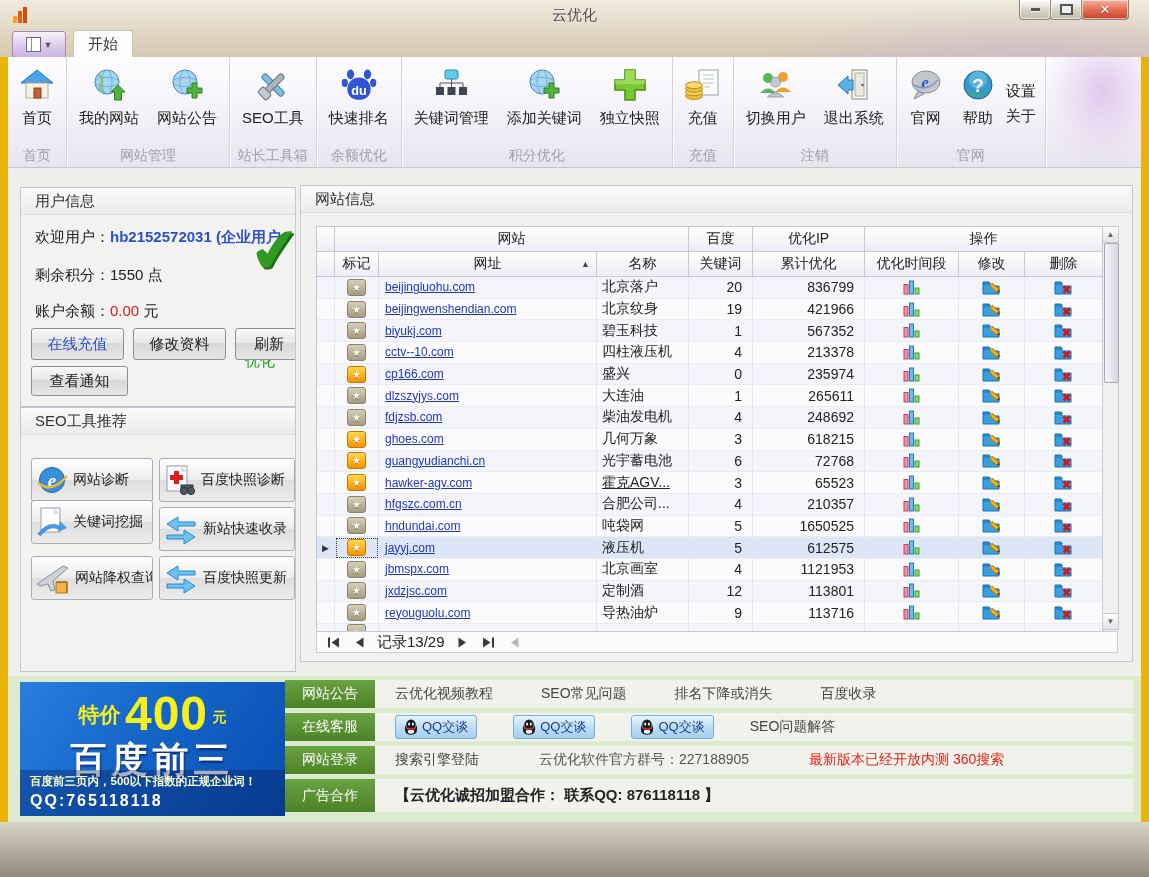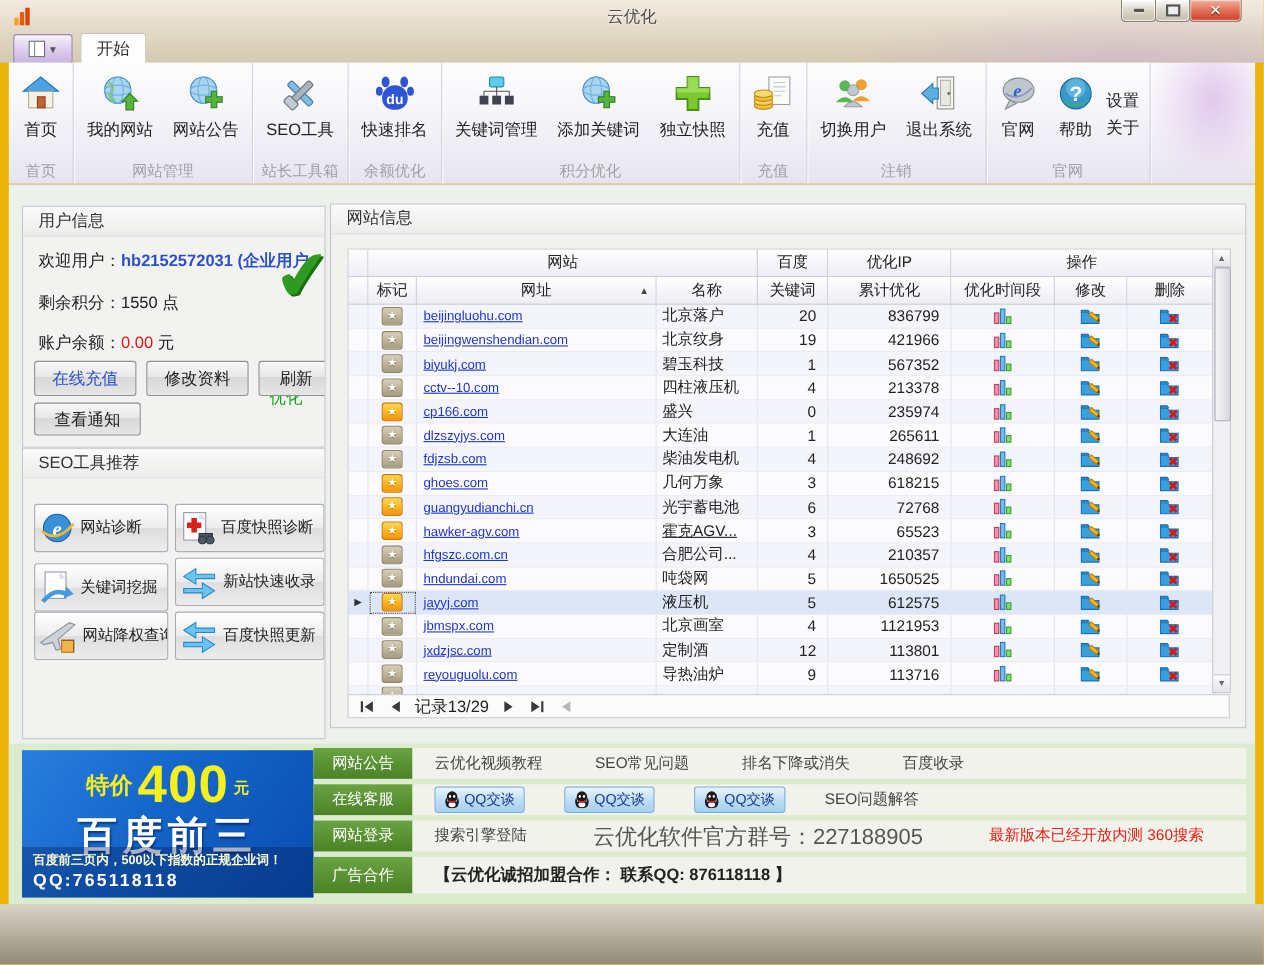--- a/index.html
+++ b/index.html
@@ -104,21 +104,21 @@
   .banner .b1 .unit{color:#f6ef1e;font-size:14px;font-weight:bold;vertical-align:8px;}
   .banner .b2{text-align:center;font-size:36px;font-weight:bold;letter-spacing:5px;margin-top:-2px;text-shadow:1px 2px 2px rgba(0,0,40,.5);}
   .banner .bbox{position:absolute;left:0;bottom:0;width:100%;background:rgba(4,30,90,.35);padding:4px 0 6px 10px;box-sizing:border-box;}
   .banner .b3{font-size:11.5px;color:#fdfdd2;font-weight:bold;}
   .banner .b4{font-size:16px;color:#ffffff;font-weight:bold;letter-spacing:2px;margin-top:3px;}
   .ann-row{position:absolute;left:277px;width:848px;display:flex;}
   .ann-label{width:90px;background:linear-gradient(#69a342,#4c8226);color:#fff;font-size:14px;
     display:flex;align-items:center;justify-content:center;flex:0 0 90px;}
   .ann-content{flex:1;background:#f2f2ec;display:flex;align-items:center;padding-left:20px;overflow:hidden;}
   .ann-link{font-size:14px;color:#444;white-space:nowrap;cursor:default;}
-  .ann-text{font-size:20px;color:#555;white-space:nowrap;}
+  .ann-text{font-size:14px;color:#555;white-space:nowrap;}
   .ann-alert{font-size:14px;color:#e42318;white-space:nowrap;}
   .ann-bold{font-size:15px;color:#222;font-weight:bold;white-space:nowrap;}
   .qq-btn{display:flex;align-items:center;gap:4px;height:22px;padding:0 8px;border:1px solid #74aede;border-radius:3px;
     background:linear-gradient(#e8f4fd,#bcdcf4 55%,#a6cfee);font-size:13px;color:#1a3a8c;}
   
   .frame-bottom{position:absolute;left:0;top:822px;width:1149px;height:55px;
     background:linear-gradient(#d9d4c8,#bdb7a8 40%,#a29c8c 75%,#918b7b);}
   svg{display:block;}
 </style>
 </head>
@@ -396,21 +396,21 @@
               <path d="M10 6h5v4h4v5h-4v4h-5v-4H6v-5h4z" fill="#d82020"></path>
               <g fill="#4e5864" stroke="#2e3640">
                 <rect x="17" y="20" width="12" height="5"></rect>
                 <circle cx="20" cy="26" r="3.6"></circle>
                 <circle cx="27" cy="26" r="3.6"></circle>
               </g>
             </svg>
           </span>
           <span class="lbl">百度快照诊断</span>
         </div>
-        <div class="seo-btn" style="left: 10px; top: 104px; width: 122px; position: absolute;">
+        <div class="seo-btn" style="left: 10px; top: 92px; width: 122px; position: absolute;">
           <span>
             <svg width="32" height="30" viewBox="0 0 32 30">
               <rect x="5" y="1" width="19" height="24" fill="#fdfdfd" stroke="#99a"></rect>
               <path d="M18 1l6 6h-6z" fill="#dde"></path>
               <path d="M3 28Q13 15 24 21" fill="none" stroke="#4898e0" stroke-width="4"></path>
               <polygon points="24,14 31,21 22,25" fill="#4898e0"></polygon>
             </svg>
           </span>
           <span class="lbl">关键词挖掘</span>
         </div>

